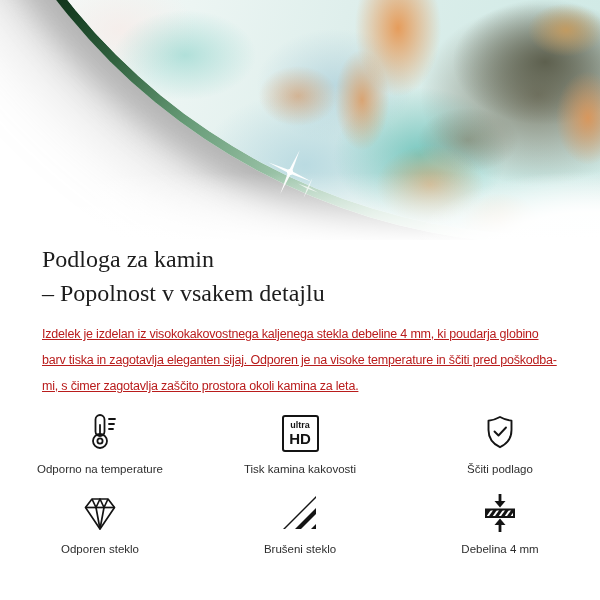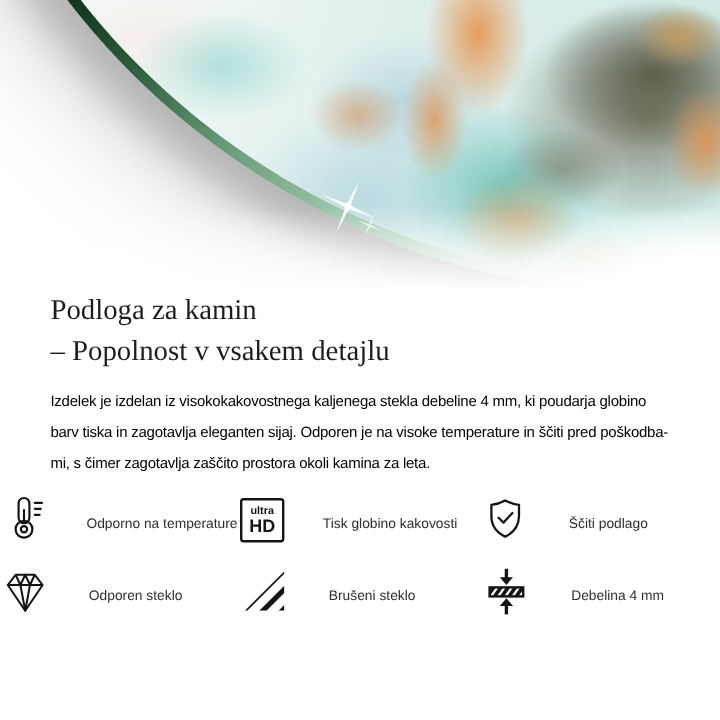--- a/index.html
+++ b/index.html
@@ -66,30 +66,30 @@
   }
 
   
   .title{
     margin:0;padding:2px 0 0 42px;
     font-family:"Liberation Serif",serif;font-weight:400;
     font-size:24px;line-height:34px;color:#1d1d1d;
   }
   .desc{
     margin:11px 0 0 42px;
-    font-size:12.5px;line-height:26px;letter-spacing:-0.2px;color:#000000;
+    font-size:12.5px;line-height:26px;letter-spacing:-0.2px;color:#b91c1c;text-decoration:underline;
   }
   .desc span{display:block;white-space:nowrap;}
 
   
   .features{
     margin-top:12px;display:grid;grid-template-columns:1fr 1fr 1fr;
     row-gap:16px;
   }
-  .feature{display:flex;flex-direction:row;align-items:center;gap:32px;}
+  .feature{display:flex;flex-direction:column;align-items:center;}
   .feature .ic{height:44px;display:flex;align-items:center;justify-content:center;}
   .feature .lbl{margin-top:8px;font-size:11.5px;color:#2e2e2e;letter-spacing:0;}
   svg.fi{display:block;}
   .uhd{
     width:33px;height:33px;border:2.5px solid #141414;border-radius:3px;
     display:flex;flex-direction:column;align-items:center;justify-content:center;
     color:#141414;line-height:1;
   }
   .uhd .t{font-size:9px;font-weight:700;letter-spacing:0;}
   .uhd .b{font-size:15px;font-weight:700;margin-top:1px;letter-spacing:0;}
@@ -147,21 +147,21 @@
       <div class="lbl">Odporno na temperature</div>
     </div>
 
     <div class="feature">
       <div class="ic">
         <div class="uhd">
           <div class="t">ultra</div>
           <div class="b">HD</div>
         </div>
       </div>
-      <div class="lbl">Tisk globino kakovosti</div>
+      <div class="lbl">Tisk kamina kakovosti</div>
     </div>
 
     <div class="feature">
       <div class="ic">
         <svg class="fi" width="42" height="42" viewBox="0 0 42 42" fill="none" stroke="#141414" stroke-width="1.9" stroke-linecap="round" stroke-linejoin="round">
           <path d="M21 5 C25 7.2 28.5 8.3 32.5 8.7 L32.5 18 C32.5 26.8 27.7 32 21 35.2 C14.3 32 9.5 26.8 9.5 18 L9.5 8.7 C13.5 8.3 17 7.2 21 5 Z"></path>
           <polyline points="15.5,19.5 19.5,23.5 27,15.5"></polyline>
         </svg>
       </div>
       <div class="lbl">Ščiti podlago</div>

